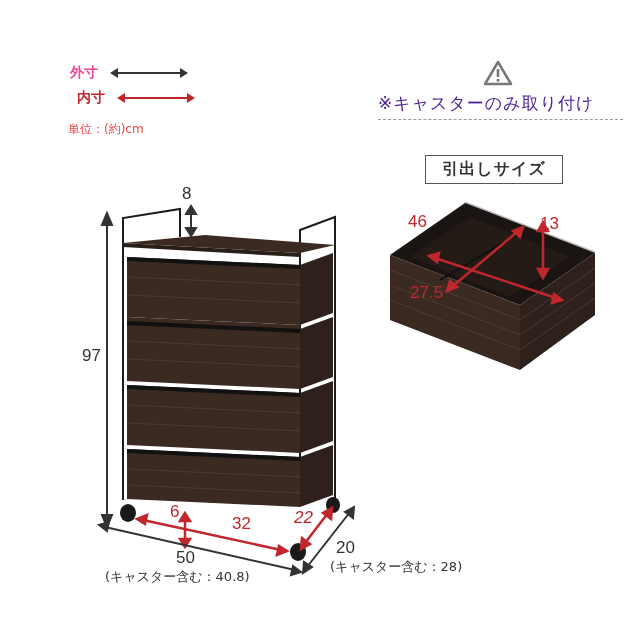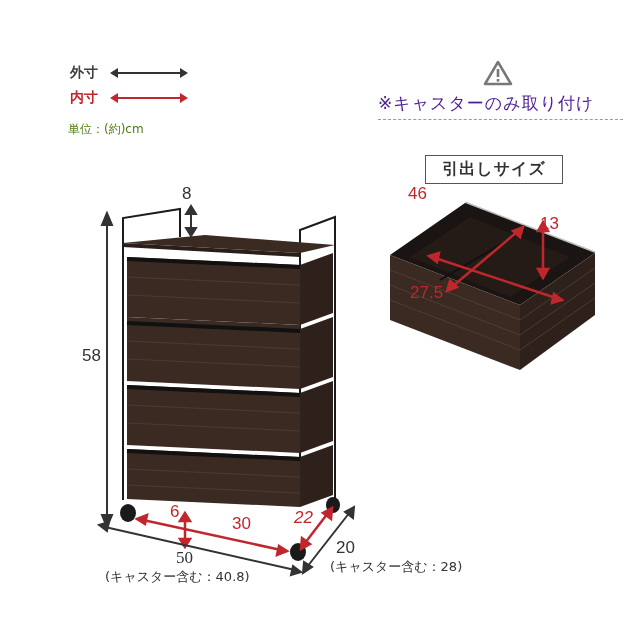--- a/index.html
+++ b/index.html
@@ -1,41 +1,41 @@
 <!DOCTYPE html>
 <html><head>
 <meta charset="utf-8">
 <style>
   html, body { margin:0; padding:0; background:#fff; }
   body { width:640px; height:640px; position:relative; overflow:hidden; font-family:"DejaVu Sans", sans-serif; color:#333; }
   .abs { position:absolute; }
   .legend-row { position:absolute; left:70px; display:flex; align-items:center; font-size:14px; font-weight:bold; }
   .legend-row .lbl { width:40px; }
-  .unit { position:absolute; left:68px; top:121px; font-size:12px; color:#4d7c0f; }
+  .unit { position:absolute; left:68px; top:121px; font-size:12px; color:#ef4444; }
   .warn { position:absolute; left:483px; top:60px; }
   .note { position:absolute; left:378px; top:92px; font-size:17px; color:#4c1d95; letter-spacing:1px; }
   .note-line { position:absolute; left:378px; top:119px; width:245px; border-top:1.5px dashed #999; }
   .drawer-title { position:absolute; left:425px; top:155px; width:136px; height:27px; border:1.5px solid #555; display:flex; align-items:center; justify-content:center; font-size:16px; font-weight:bold; color:#333; letter-spacing:1px; }
   .dim { position:absolute; font-size:17px; color:#333; font-family:"Liberation Sans", sans-serif; }
   .dim.red { color:#c0272d; }
   .sub { position:absolute; font-size:13px; color:#333; }
 </style>
 </head>
 <body>
 
 <div class="legend-row" style="top:64px;">
-  <span class="lbl" style="color:#404040;">外寸</span>
+  <span class="lbl" style="color:#ec4899;">外寸</span>
   <svg width="78" height="12" viewBox="0 0 78 12">
       <line x1="6" y1="6" x2="72" y2="6" stroke="#333" stroke-width="2"></line>
       <polygon points="0,6 8,1 8,11" fill="#333"></polygon>
       <polygon points="78,6 70,1 70,11" fill="#333"></polygon>
     </svg>
 </div>
 <div class="legend-row" style="top:89px;">
-  <span class="lbl" style="color:#c0272d;">内寸</span>
+  <span class="lbl" style="color:#c0272d;margin-left:7px;">内寸</span>
   <svg width="78" height="12" viewBox="0 0 78 12">
       <line x1="6" y1="6" x2="72" y2="6" stroke="#c0272d" stroke-width="2"></line>
       <polygon points="0,6 8,1 8,11" fill="#c0272d"></polygon>
       <polygon points="78,6 70,1 70,11" fill="#c0272d"></polygon>
     </svg>
 </div>
 <div class="unit">単位：(約)cm</div>
 
 <div class="warn">
   <svg width="30" height="26" viewBox="0 0 30 26">
@@ -78,21 +78,21 @@
     <polygon points="49,61 59,58 57,67"></polygon>
       <polygon points="182,105 172,108 174,99"></polygon>
     <line x1="73" y1="91" x2="137" y2="37"></line>
     <polygon points="67,96 70,86 77,92"></polygon>
       <polygon points="143,32 140,42 133,36"></polygon>
     <line x1="163" y1="33" x2="163" y2="77"></line>
     <polygon points="163,27 158,36 168,36"></polygon>
       <polygon points="163,83 158,74 168,74"></polygon>
   </g>
 </svg>
-<div class="dim red" style="left:408px;top:184px;">46</div>
+<div class="dim red" style="left:408px;top:212px;">46</div>
 <div class="dim red" style="left:540px;top:214px;">13</div>
 <div class="dim red" style="left:410px;top:283px;">27.5</div>
 
 <svg class="abs" style="left:95px;top:195px;" width="270" height="385" viewBox="0 0 270 385">
 
   <g stroke="#333" stroke-width="2" fill="#333">
     <line x1="12" y1="25" x2="12" y2="325"></line>
     <polygon points="12,18 7,30 17,30"></polygon>
       <polygon points="12,332 7,320 17,320"></polygon>
   </g>
@@ -165,20 +165,20 @@
     <line x1="10" y1="332" x2="200" y2="375"></line>
     <polygon points="4,330 14,327 12,336"></polygon>
       <polygon points="206,377 196,380 198,371"></polygon>
     <line x1="212" y1="372" x2="255" y2="317"></line>
     <polygon points="208,378 209,367 217,372"></polygon>
       <polygon points="259,312 258,323 250,317"></polygon>
   </g>
 </svg>
 
 <div class="dim" style="left:182px;top:184px;">8</div>
-<div class="dim" style="left:82px;top:346px;">58</div>
+<div class="dim" style="left:82px;top:346px;">97</div>
 <div class="dim red" style="left:170px;top:502px;">6</div>
-<div class="dim red" style="left:232px;top:514px;">30</div>
+<div class="dim red" style="left:232px;top:514px;">32</div>
 <div class="dim red" style="left:294px;top:508px;font-style:italic;">22</div>
-<div class="dim" style="left:176px;top:548px;font-family:Liberation Serif, serif;">50</div>
+<div class="dim" style="left:176px;top:548px;">50</div>
 <div class="sub" style="left:105px;top:568px;">(キャスター含む：40.8)</div>
 <div class="dim" style="left:336px;top:538px;">20</div>
 <div class="sub" style="left:330px;top:558px;">(キャスター含む：28)</div>
 
 </body></html>

